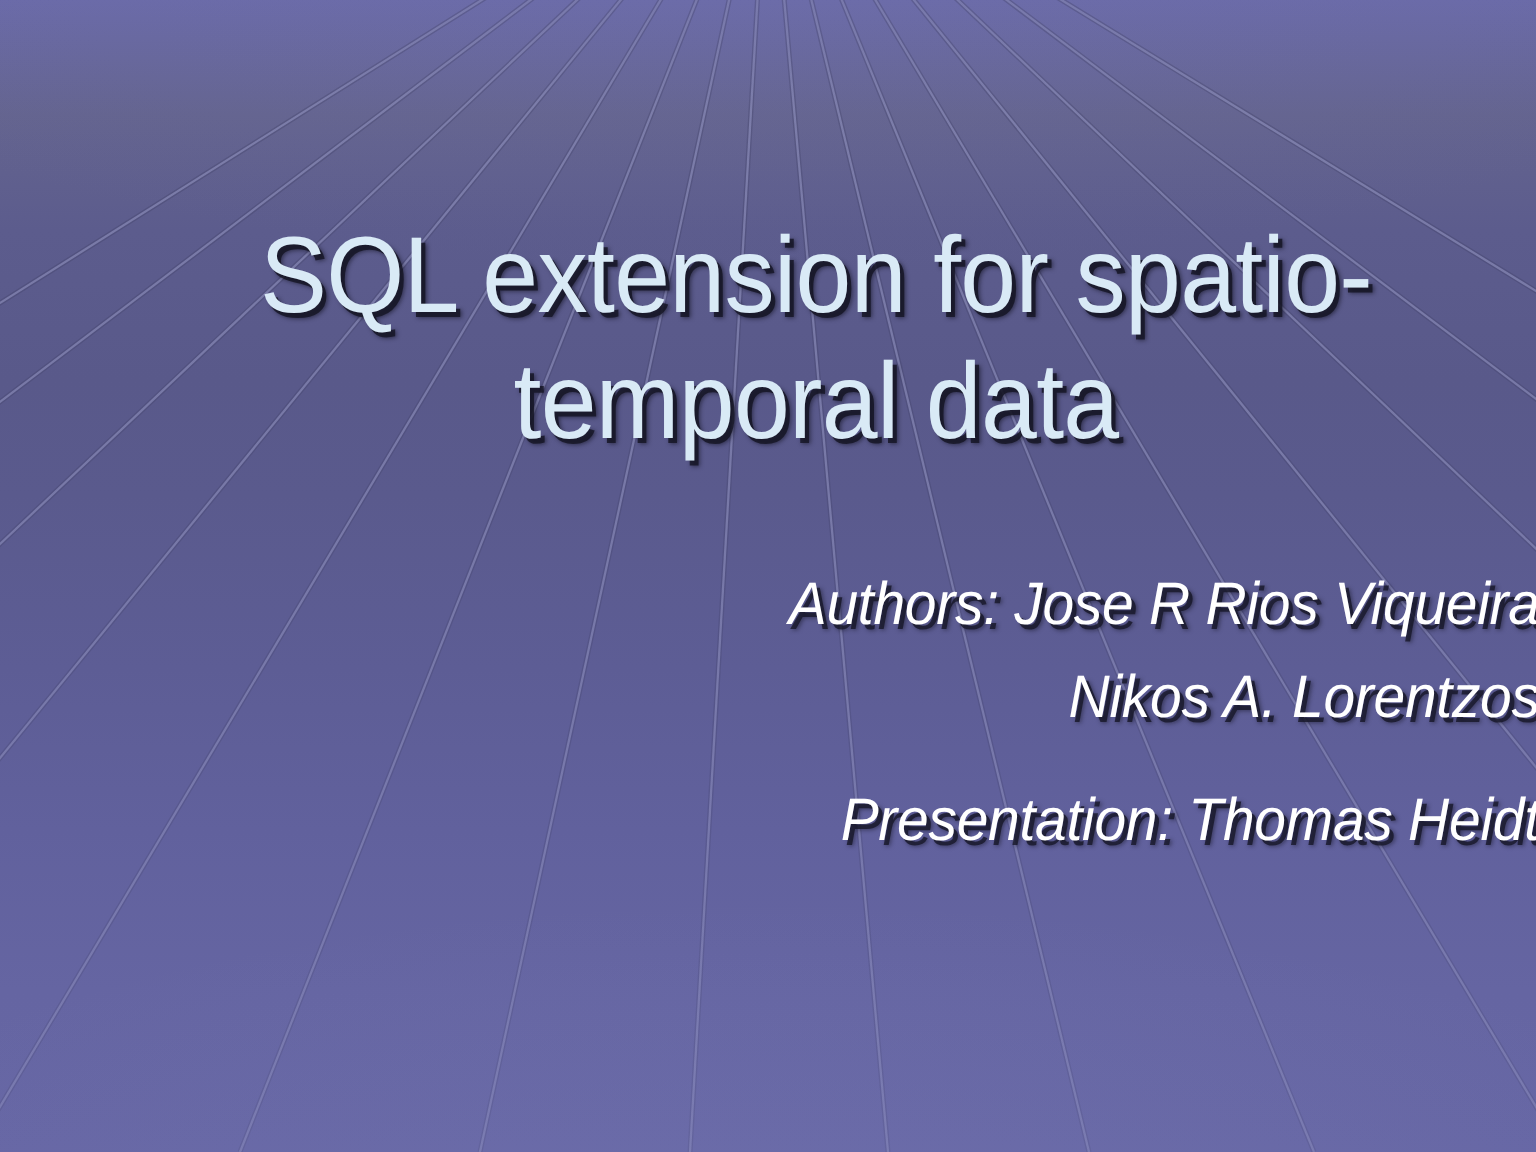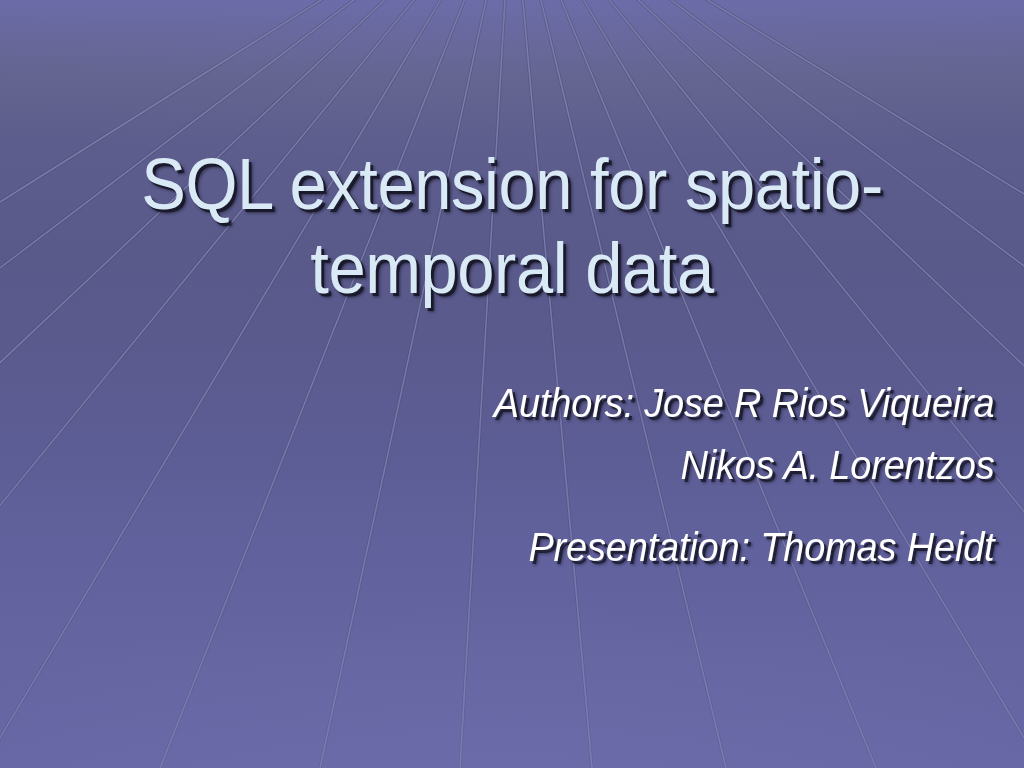--- a/index.html
+++ b/index.html
@@ -47,20 +47,21 @@
     background:
       radial-gradient(130% 70% at 50% 120%, rgba(150,155,210,0.18) 0%, rgba(150,155,210,0.0) 60%),
       radial-gradient(120% 55% at 50% -12%, rgba(120,120,175,0.20) 0%, rgba(120,120,175,0) 65%);
     pointer-events: none;
   }
 
   
   .content {
     position: absolute;
     inset: 0;
+    margin-left: 32px;
   }
 
   .title-block {
     position: absolute;
     left: 0;
     top: 142px;
     width: 1024px;
     text-align: center;
   }
   .title-line {

